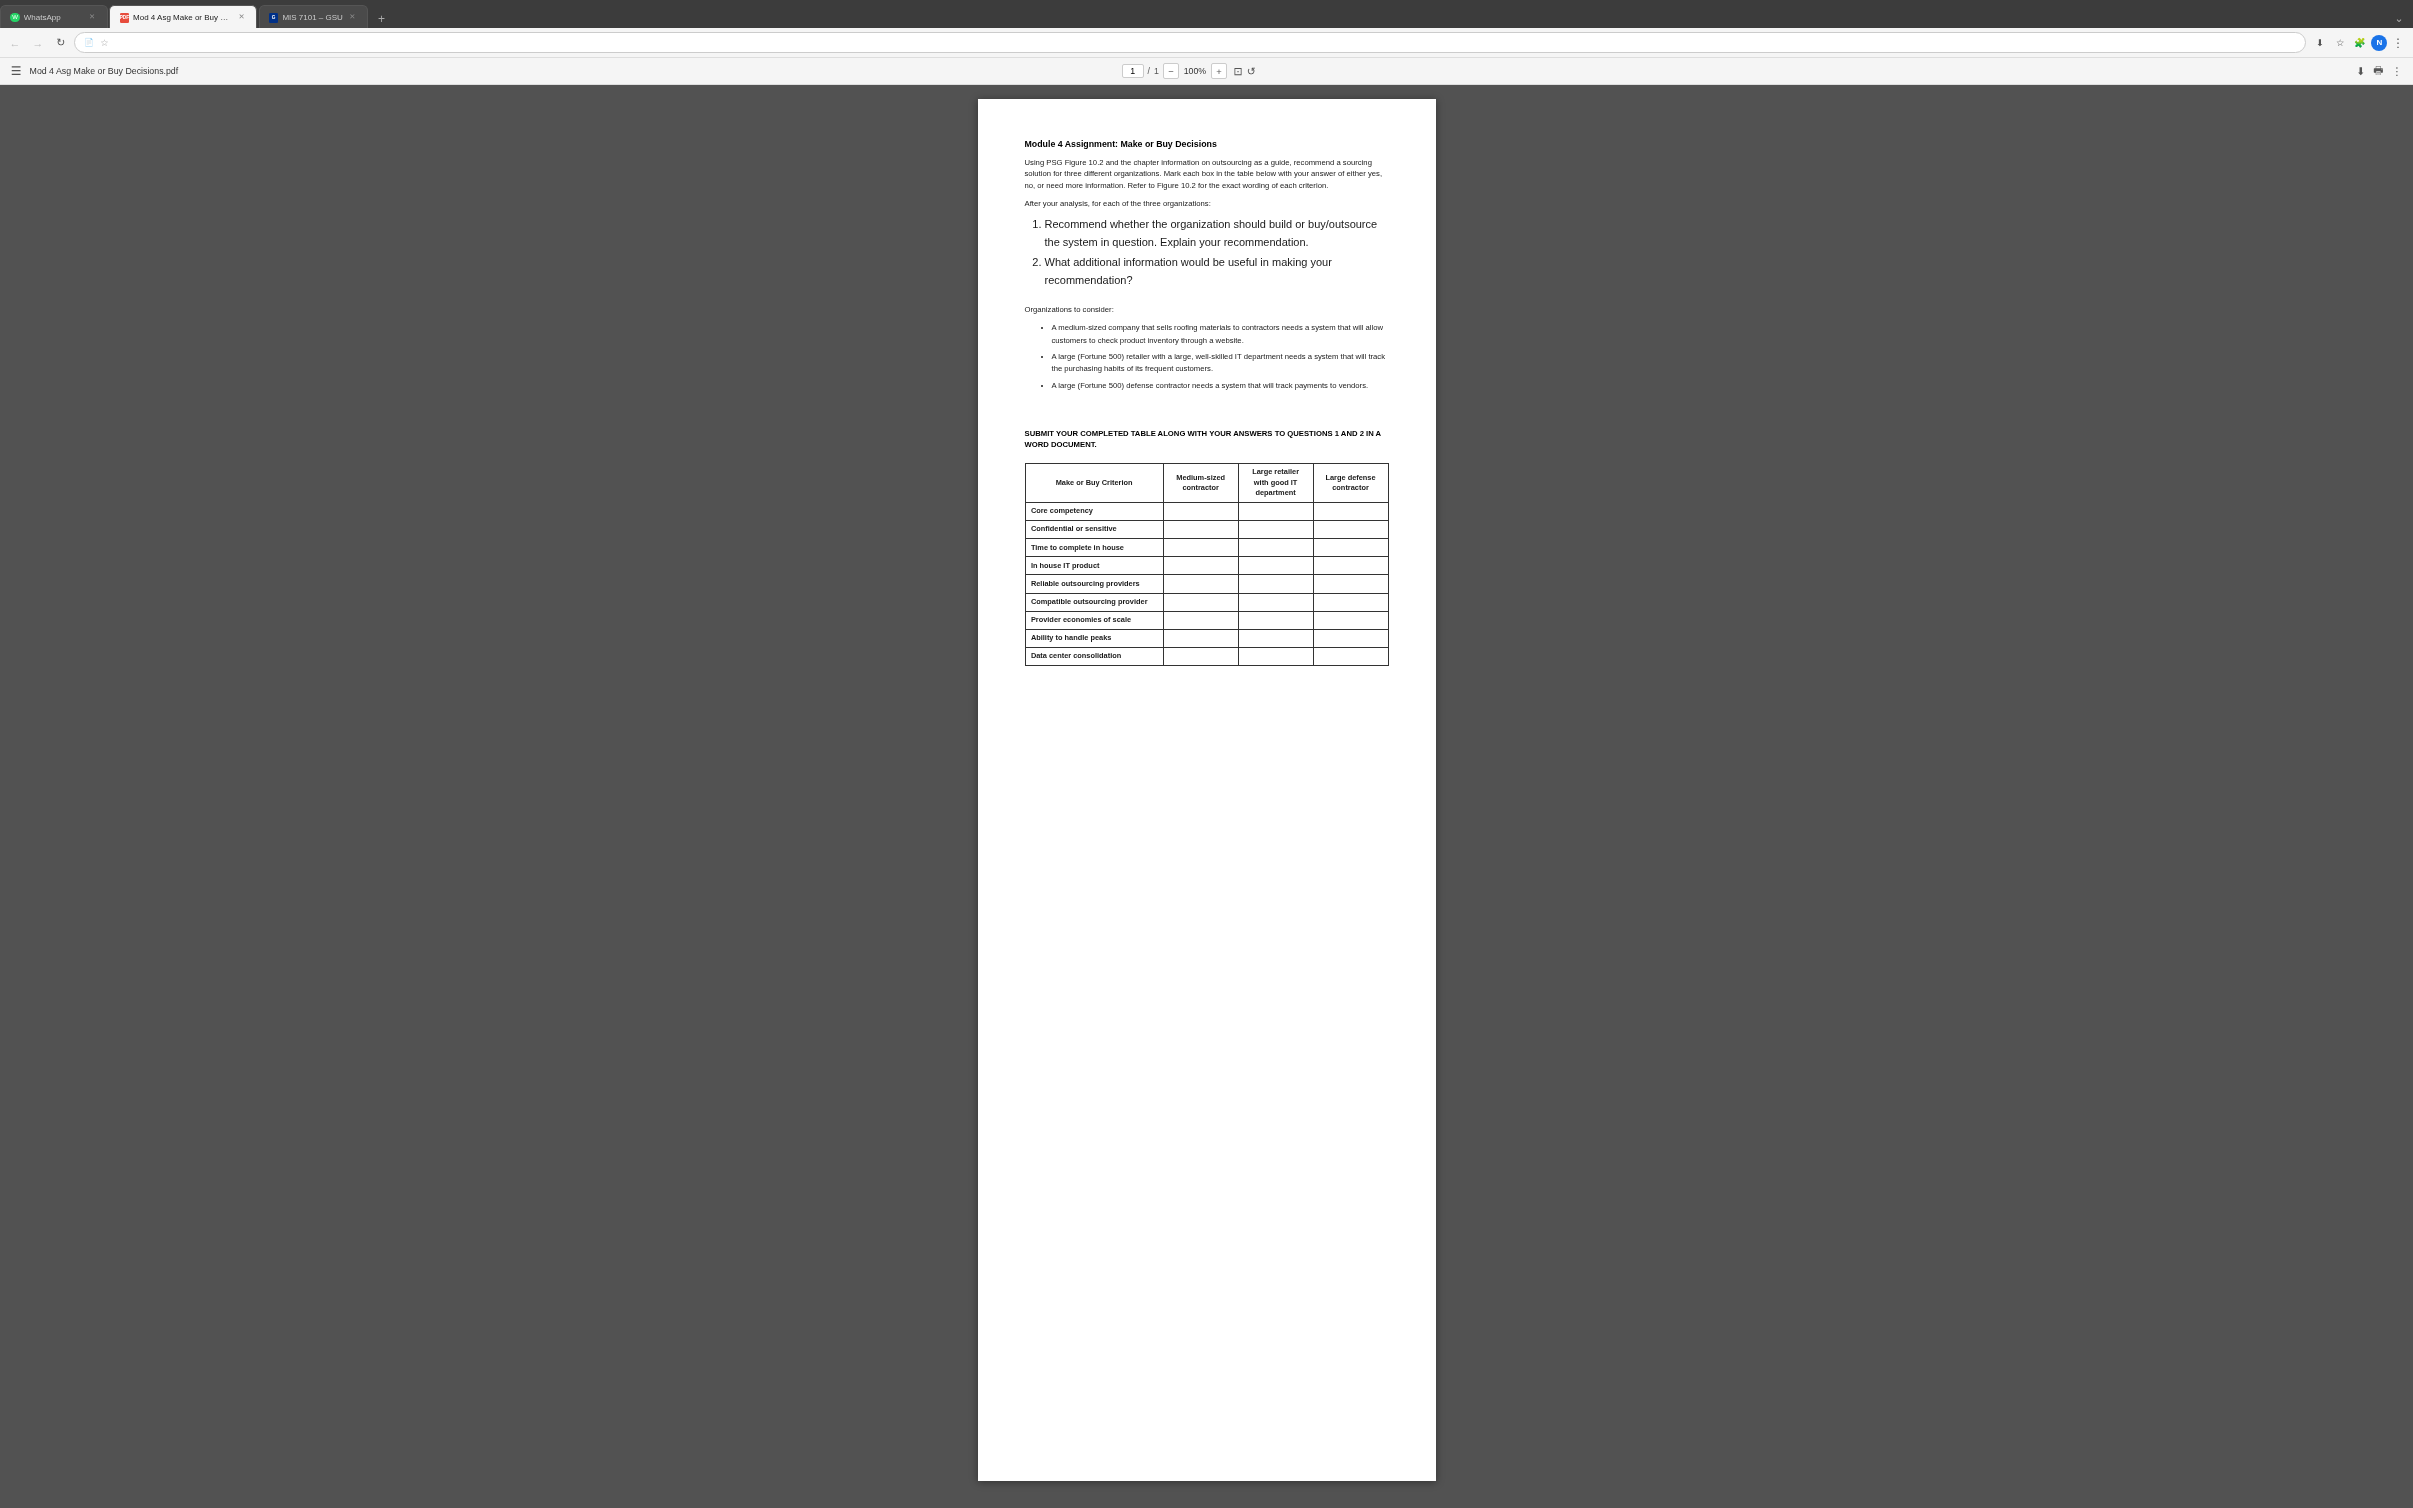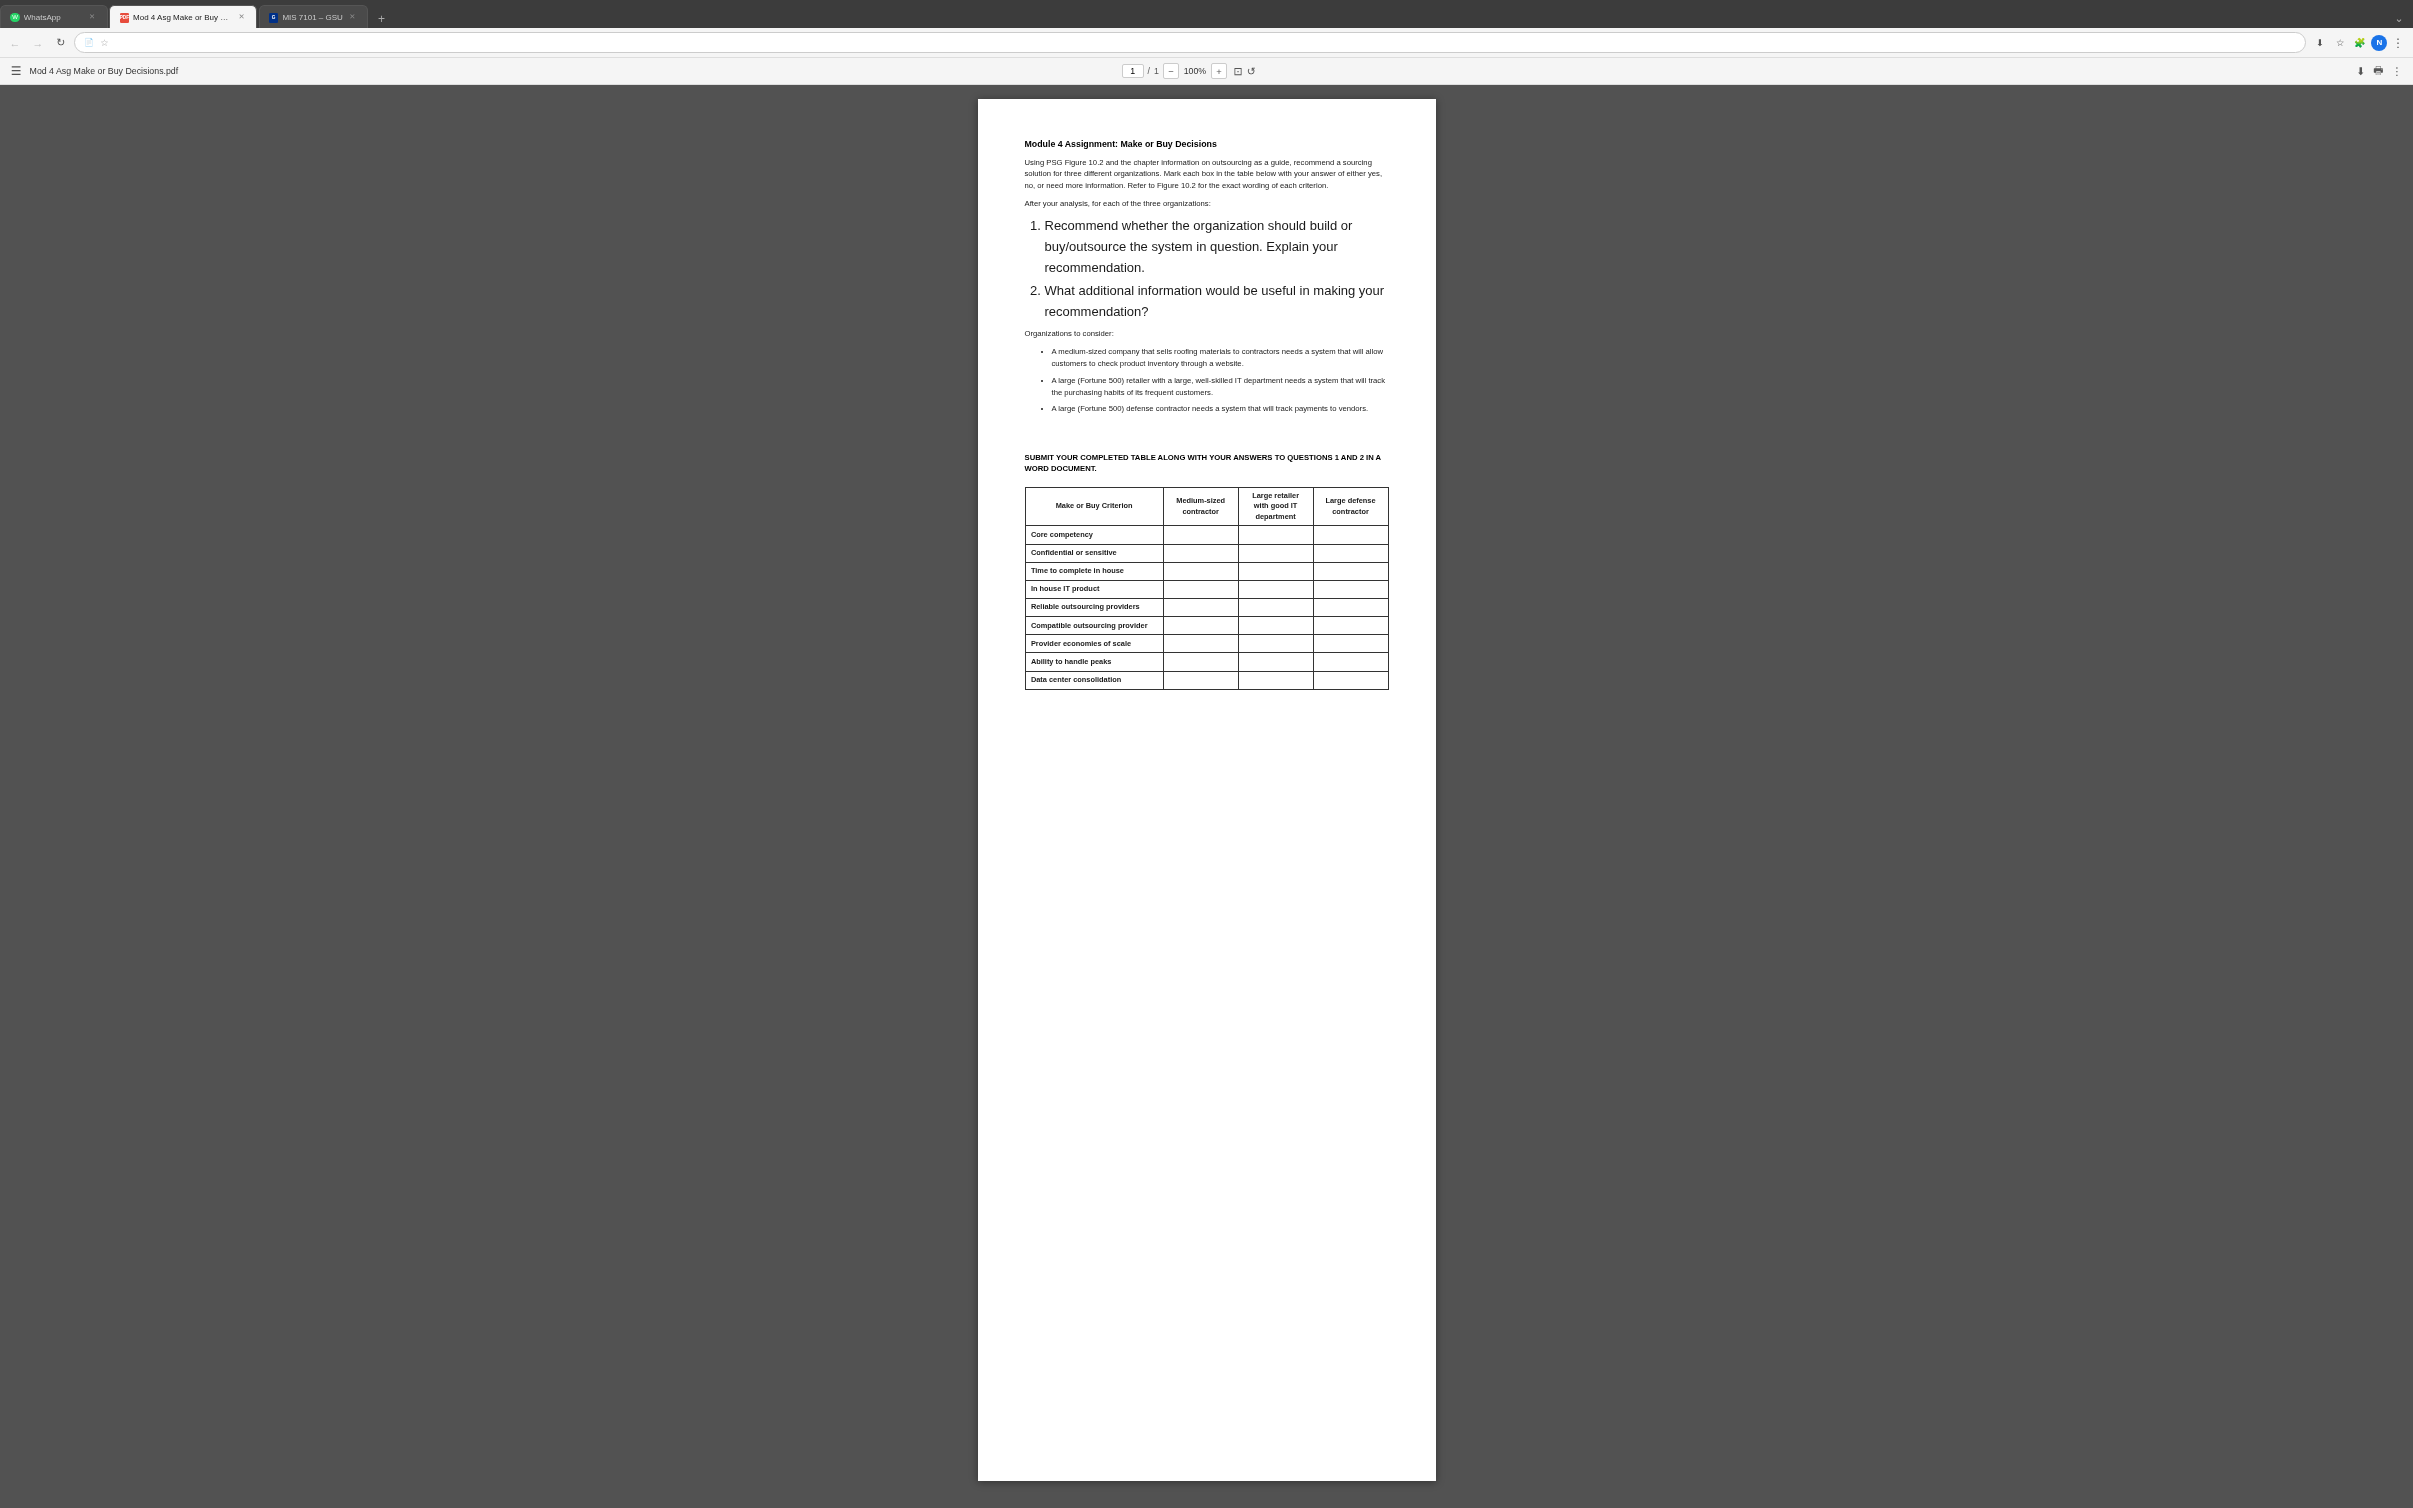--- a/index.html
+++ b/index.html
@@ -161,22 +161,22 @@
     }
 
     .pdf-body-text {
       font-size: 7.7px;
       color: #1a1a1a;
       line-height: 1.5;
       margin-bottom: 6.7px;
     }
 
     .pdf-list {
-      margin: 4px 0 5px 20px;
-      font-size: 13px;
+      margin: 4px 0 15px 20px;
+      font-size: 11px;
       color: #1a1a1a;
       line-height: 1.6;
     }
 
     .pdf-list li { margin-bottom: 2.7px; }
 
     .pdf-bullet-list {
       margin: 4px 0 3px 27px;
       font-size: 7.7px;
       color: #1a1a1a;

